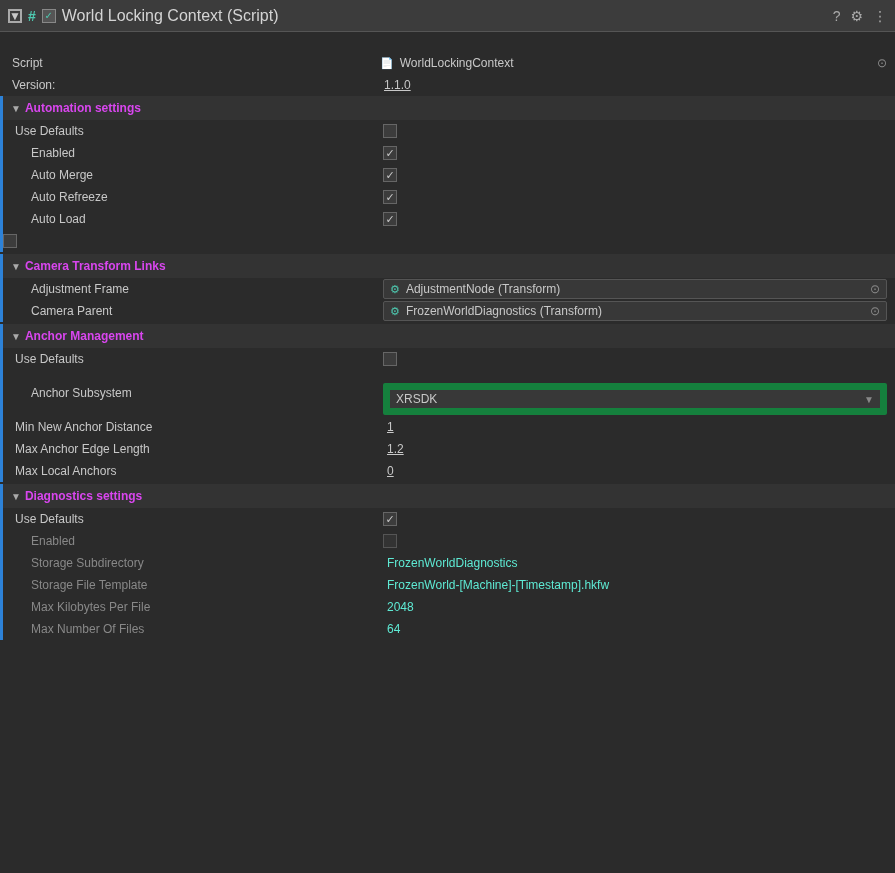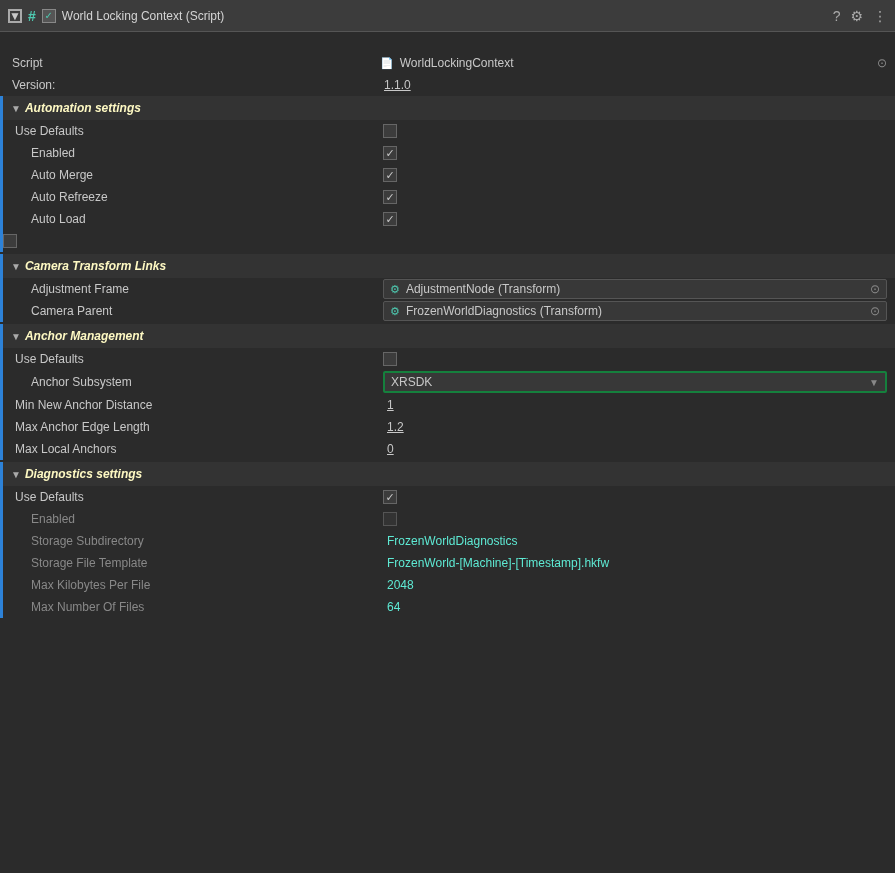--- a/index.html
+++ b/index.html
@@ -43,21 +43,21 @@
       display: inline-flex; align-items: center; justify-content: center;
       cursor: pointer;
     }
     .title-checkbox::after {
       content: '✓';
       color: #4ec9b0;
       font-size: 10px;
     }
     .title-text {
       color: #d4d4d4;
-      font-size: 12px;
+      font-size: 16px;
       font-weight: 500;
     }
     .title-bar-right {
       display: flex;
       align-items: center;
       gap: 10px;
     }
     .title-btn {
       color: #aaa;
       cursor: pointer;
@@ -98,23 +98,22 @@
       background: #333;
       cursor: pointer;
       user-select: none;
     }
     .triangle {
       color: #aaa;
       font-size: 10px;
       margin-right: 4px;
     }
     .section-title {
-      color: #fef9c3;
+      color: #d946ef;
       font-weight: 600;
-      font-style: italic;
     }
 
     .indent-1 { padding-left: 12px; }
     .indent-2 { padding-left: 28px; text-align: right; }
 
     .blue-bar {
       width: 3px;
       background: #2d82d8;
       align-self: stretch;
       margin-right: 0;
@@ -166,29 +165,30 @@
     }
     .object-pick {
       margin-left: auto;
       color: #888;
       cursor: pointer;
       font-size: 12px;
     }
 
     .dropdown-field {
       background: #383838;
-      border: 2px solid #15803d;
+      border: 7px solid #15803d;
       border-radius: 2px;
       padding: 2px 6px;
       color: #c8c8c8;
       display: flex;
       align-items: center;
       justify-content: space-between;
       flex: 1;
       cursor: pointer;
+      margin-top: 12px;
     }
     .dropdown-arrow {
       color: #888;
       font-size: 10px;
     }
 
     .value-text {
       color: #c8c8c8;
       padding: 1px 4px;
       text-decoration: underline;

